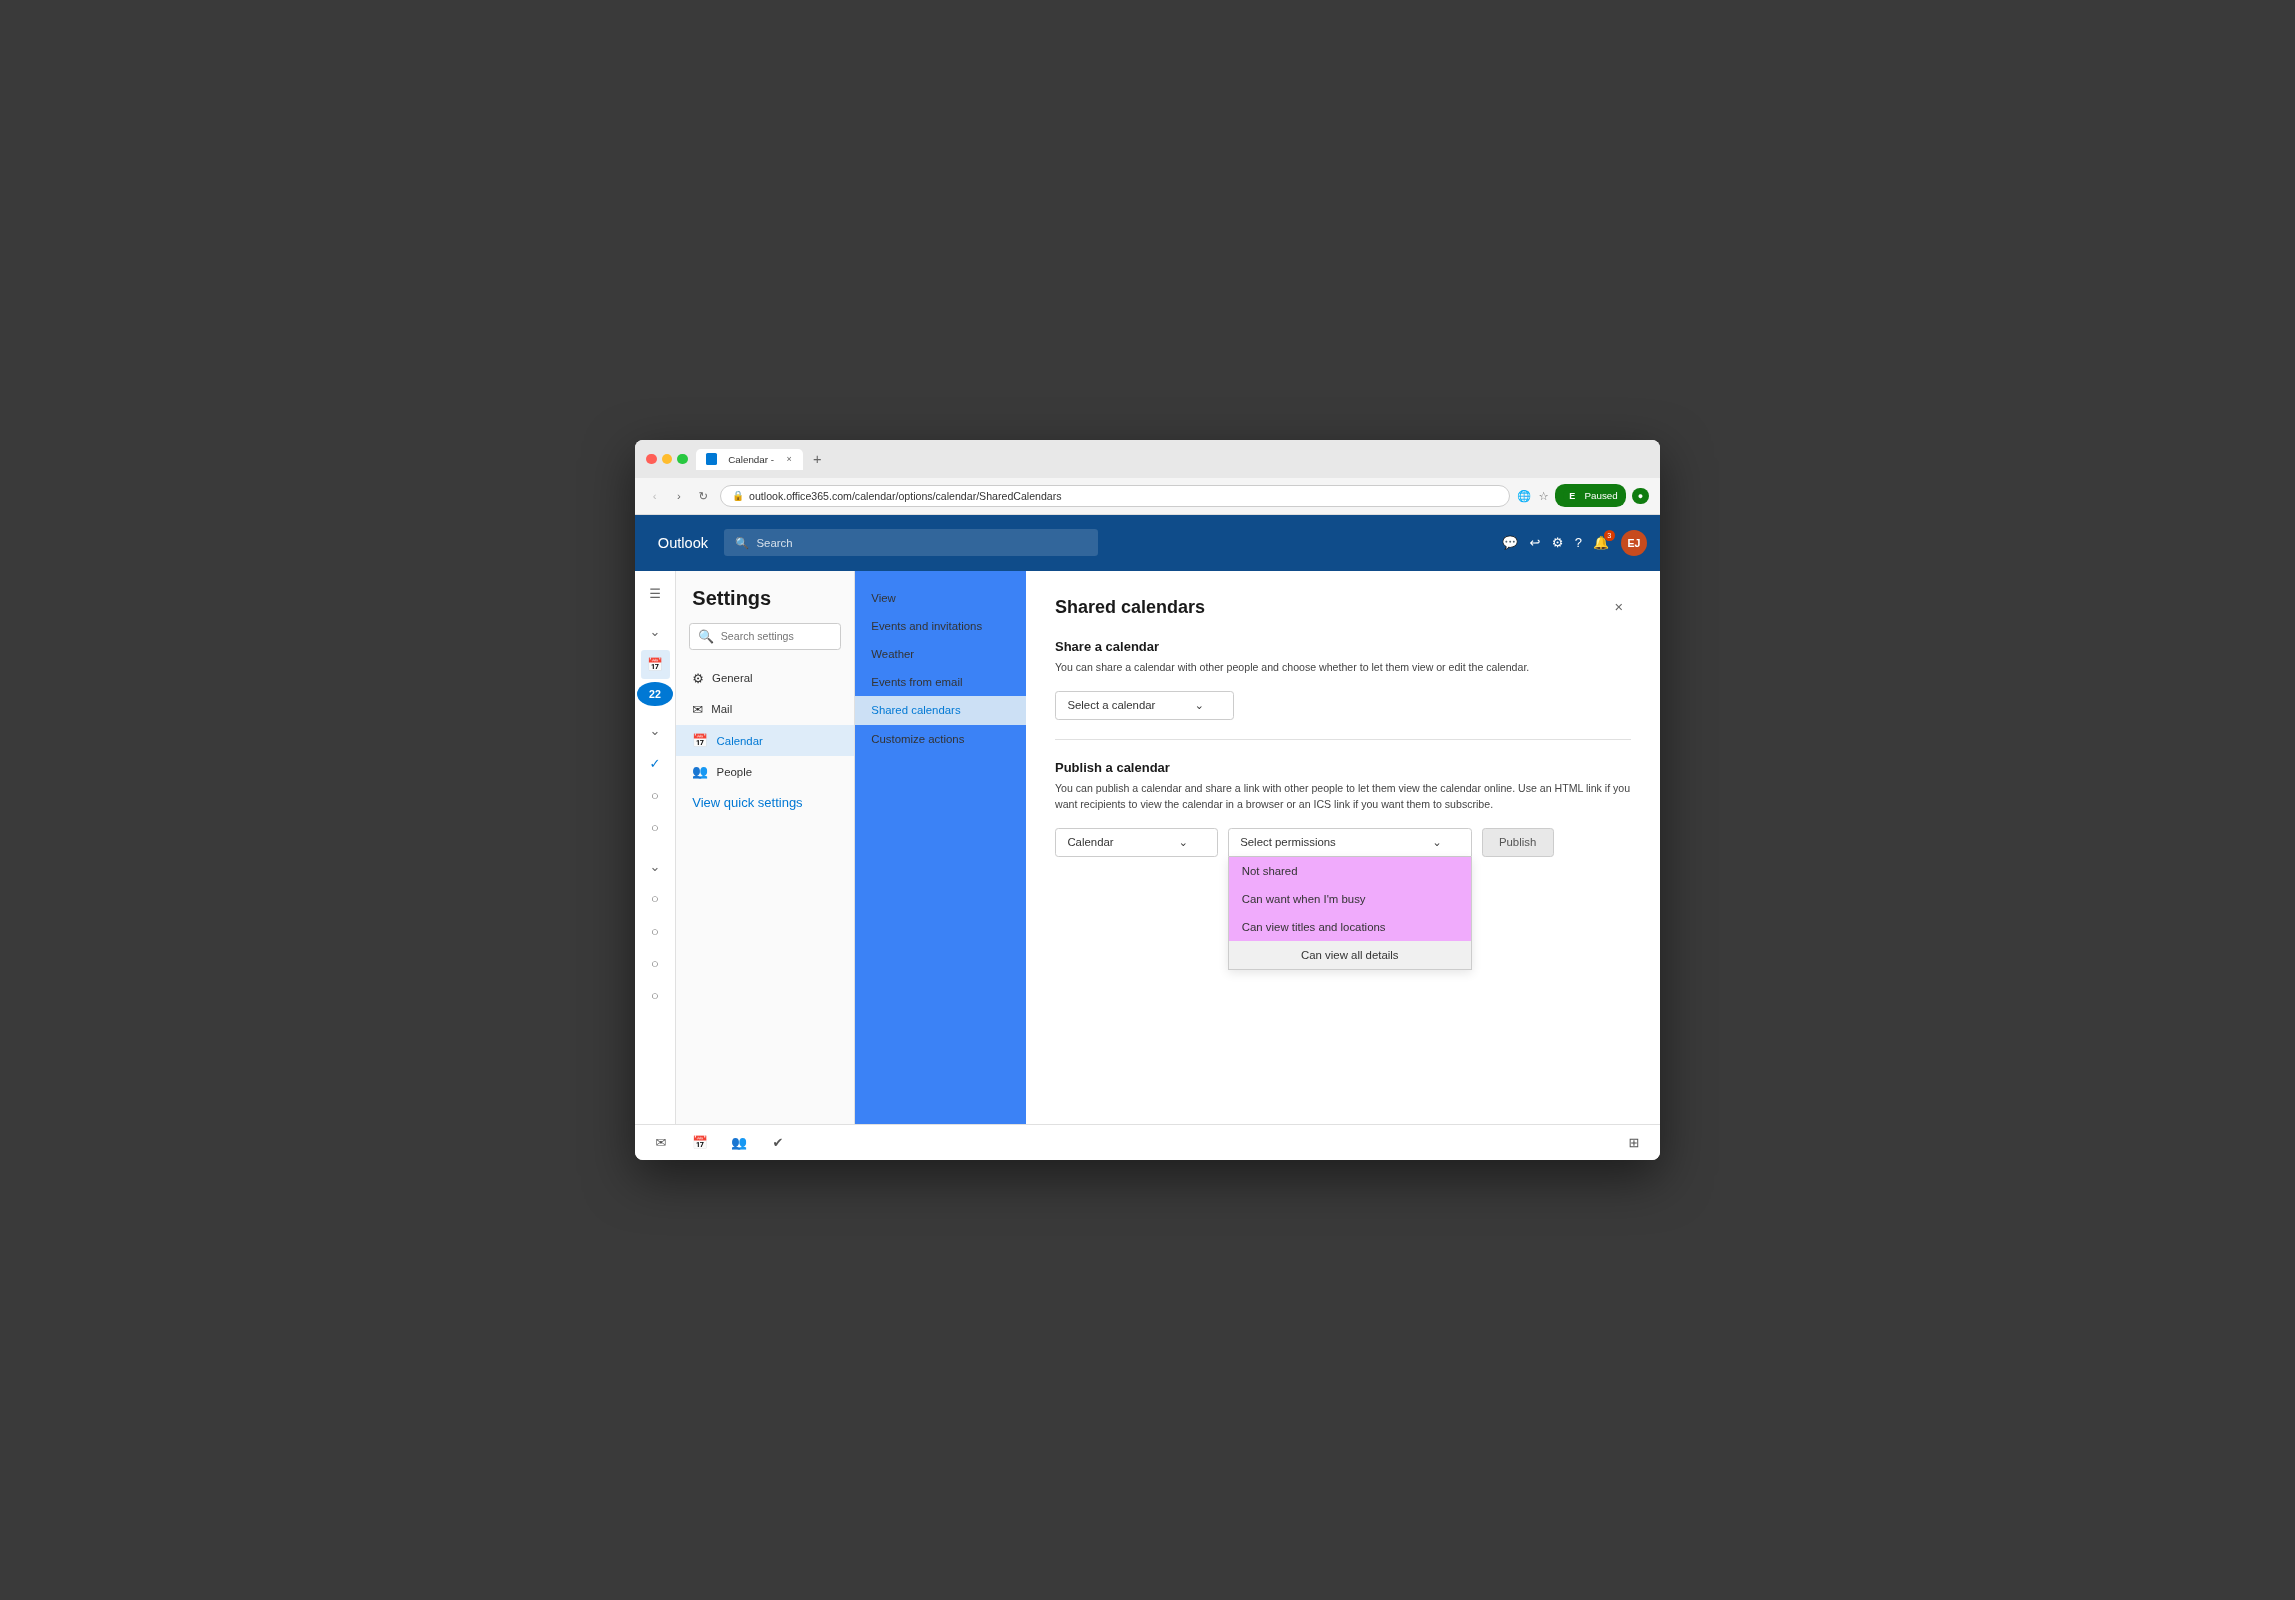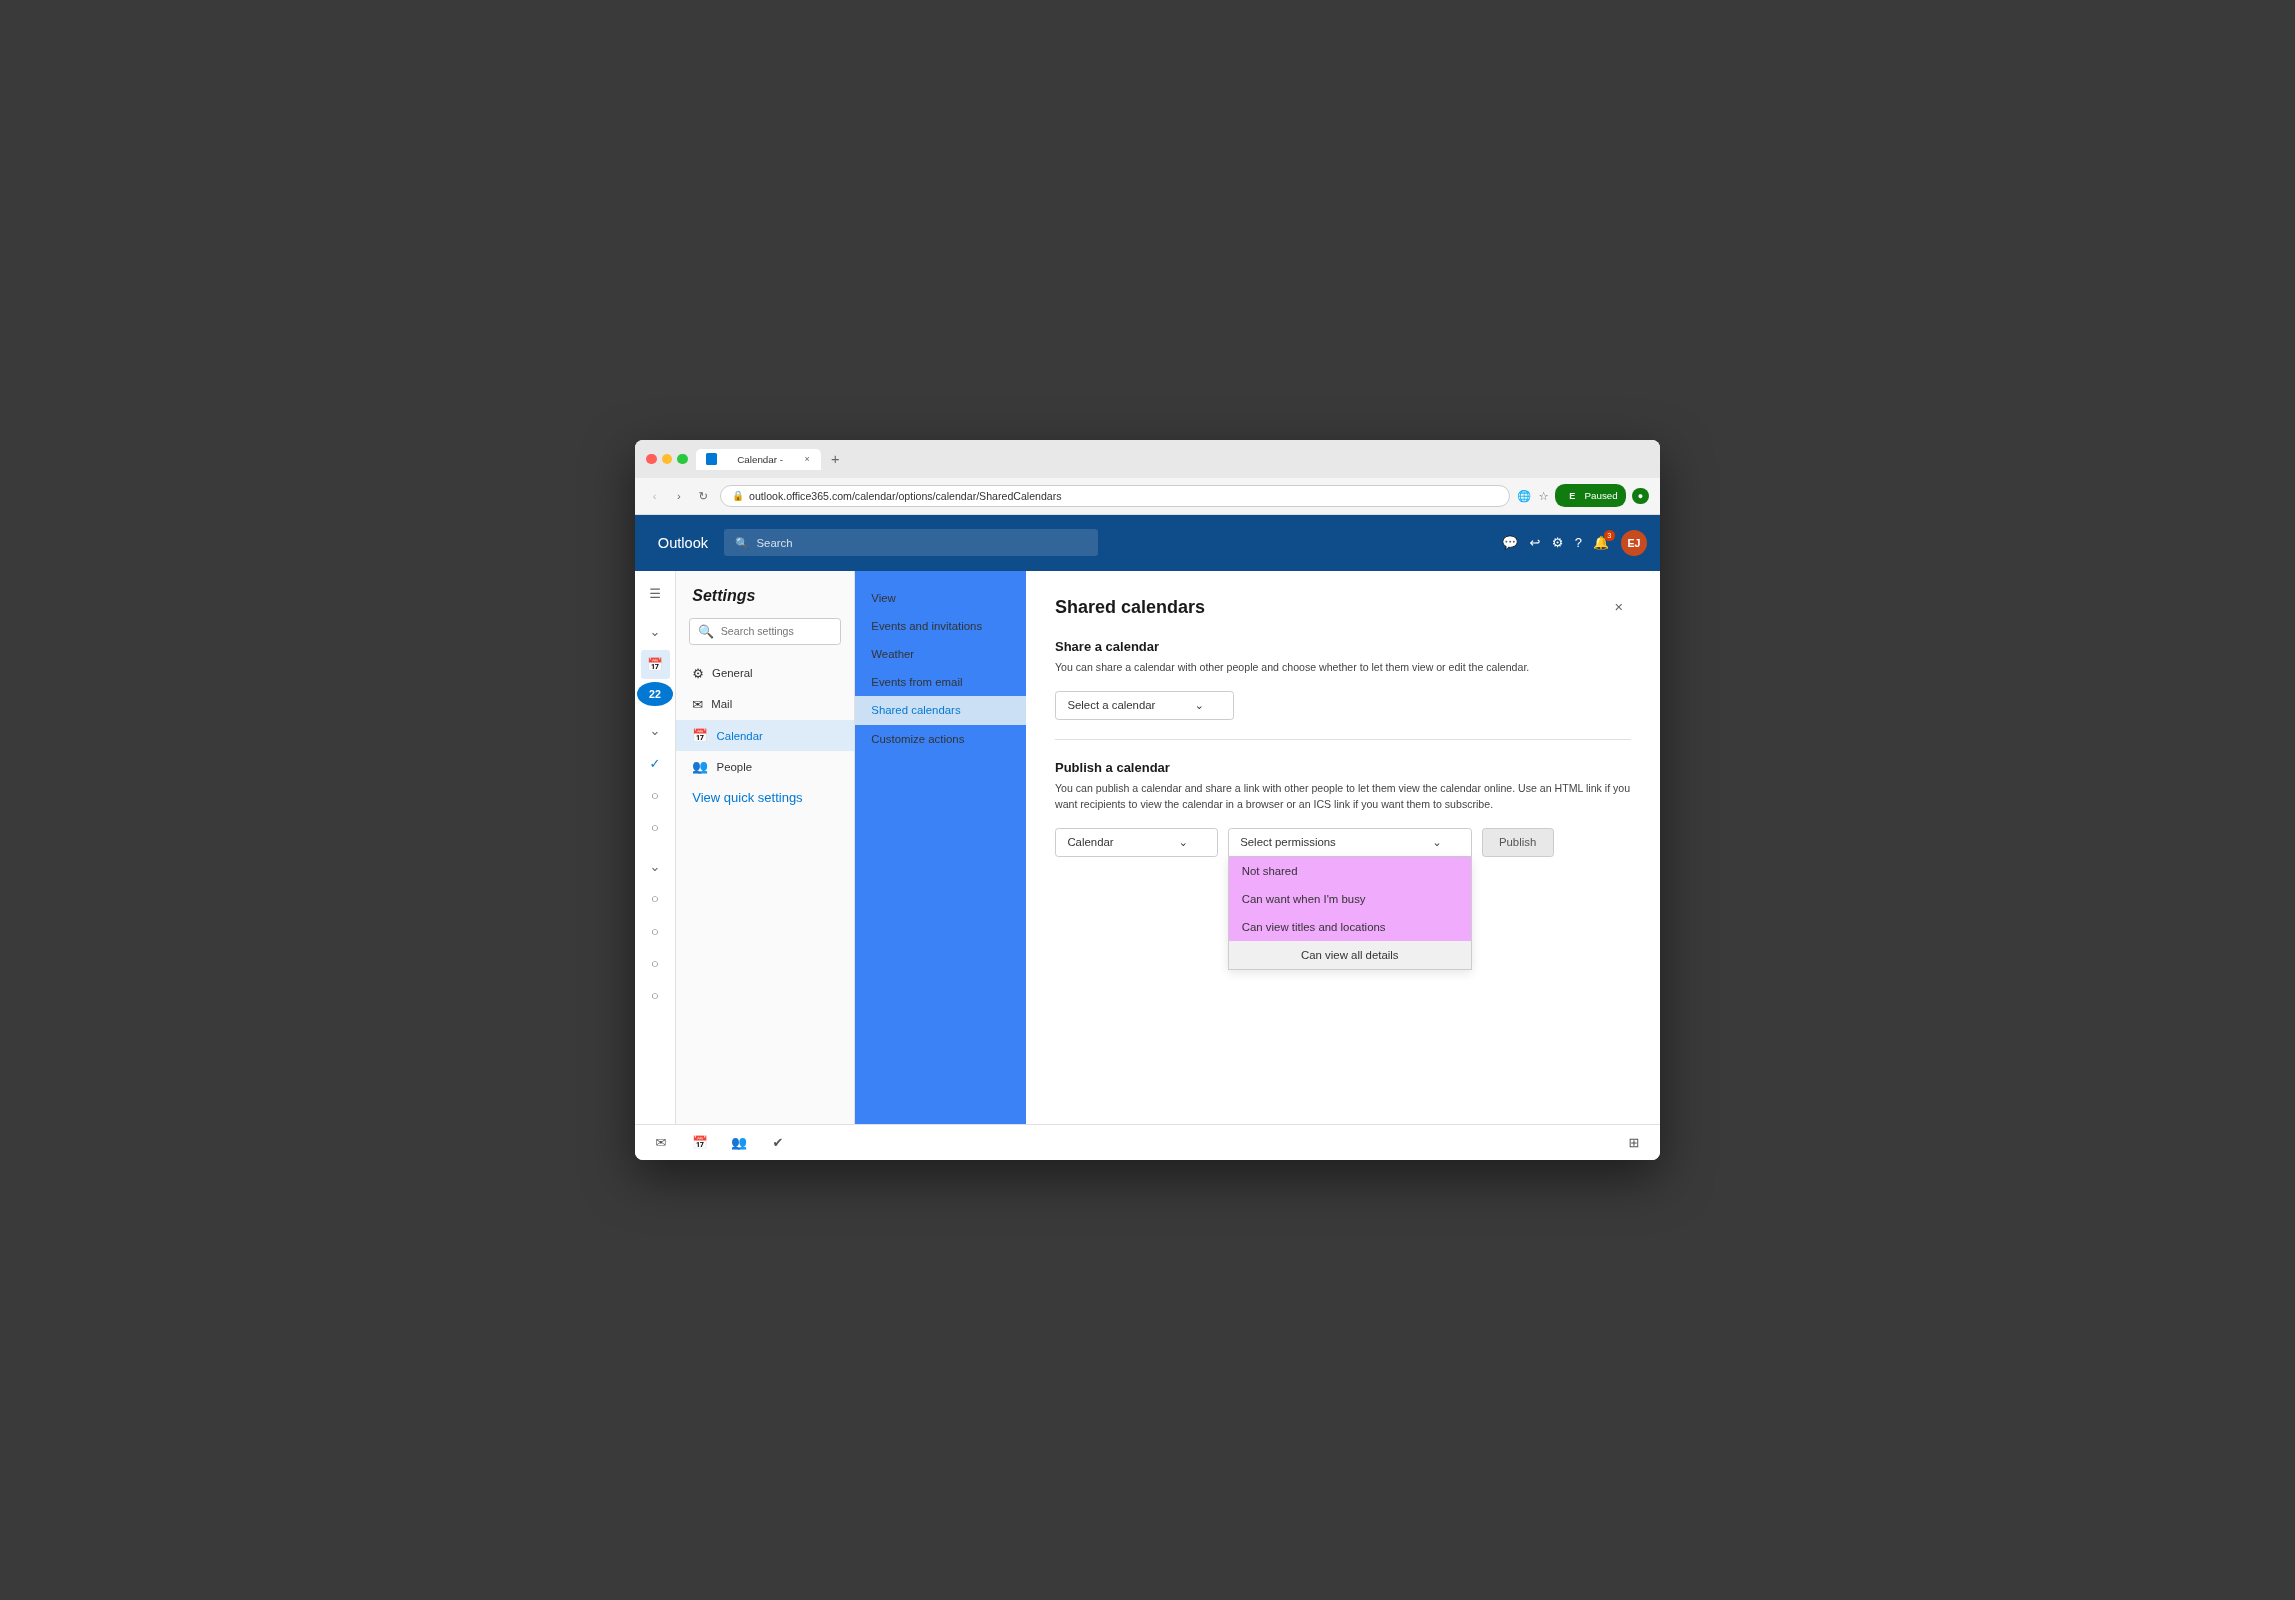--- a/index.html
+++ b/index.html
@@ -50,21 +50,21 @@
       gap: 4.9px;
     }
     .browser-tab {
       background: #fff;
       border-radius: 4.9px 4.9px 0 0;
       padding: 4.9px 9.8px;
       font-size: 9.8px;
       color: #333;
       display: flex;
       align-items: center;
-      gap: 20px;
+      gap: 11px;
       white-space: nowrap;
       max-width: 179px;
     }
     .tab-favicon {
       width: 11.4px;
       height: 11.4px;
       background: #0078d4;
       border-radius: 1.6px;
     }
     .tab-close {
@@ -282,25 +282,24 @@
     }
 
     .settings-left {
       width: 179px;
       background: #fafafa;
       border-right: 0.8px solid #e0e0e0;
       padding: 16.3px 0;
       flex-shrink: 0;
     }
     .settings-title {
-      font-size: 16px;
+      font-size: 20px;
       font-weight: 600;
       color: #1a1a1a;
       padding: 0 16.3px 13px;
-      font-style: italic;
     }
     .search-settings-box {
       margin: 0 13px 13px;
       border: 0.8px solid #ccc;
       border-radius: 3.3px;
       padding: 4.9px 8.1px;
       display: flex;
       align-items: center;
       gap: 6.5px;
       background: #fff;

